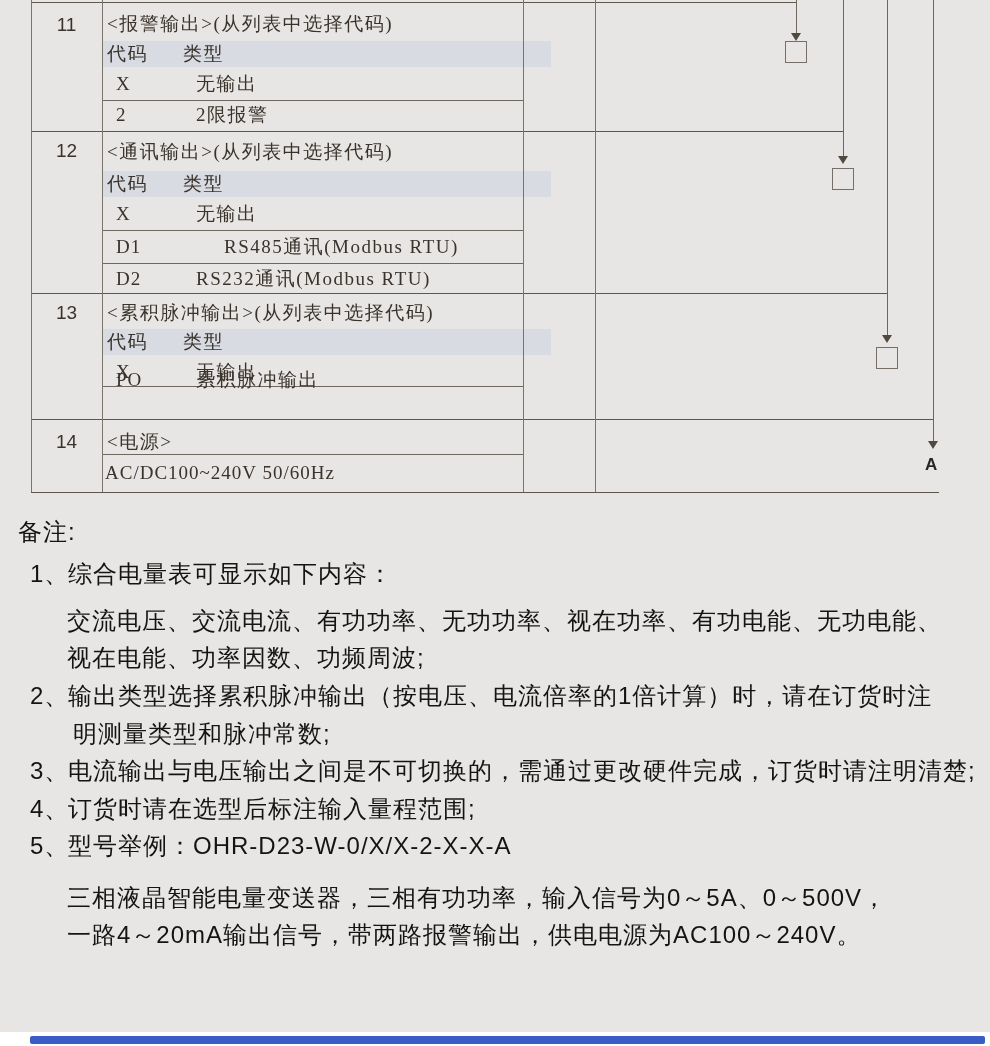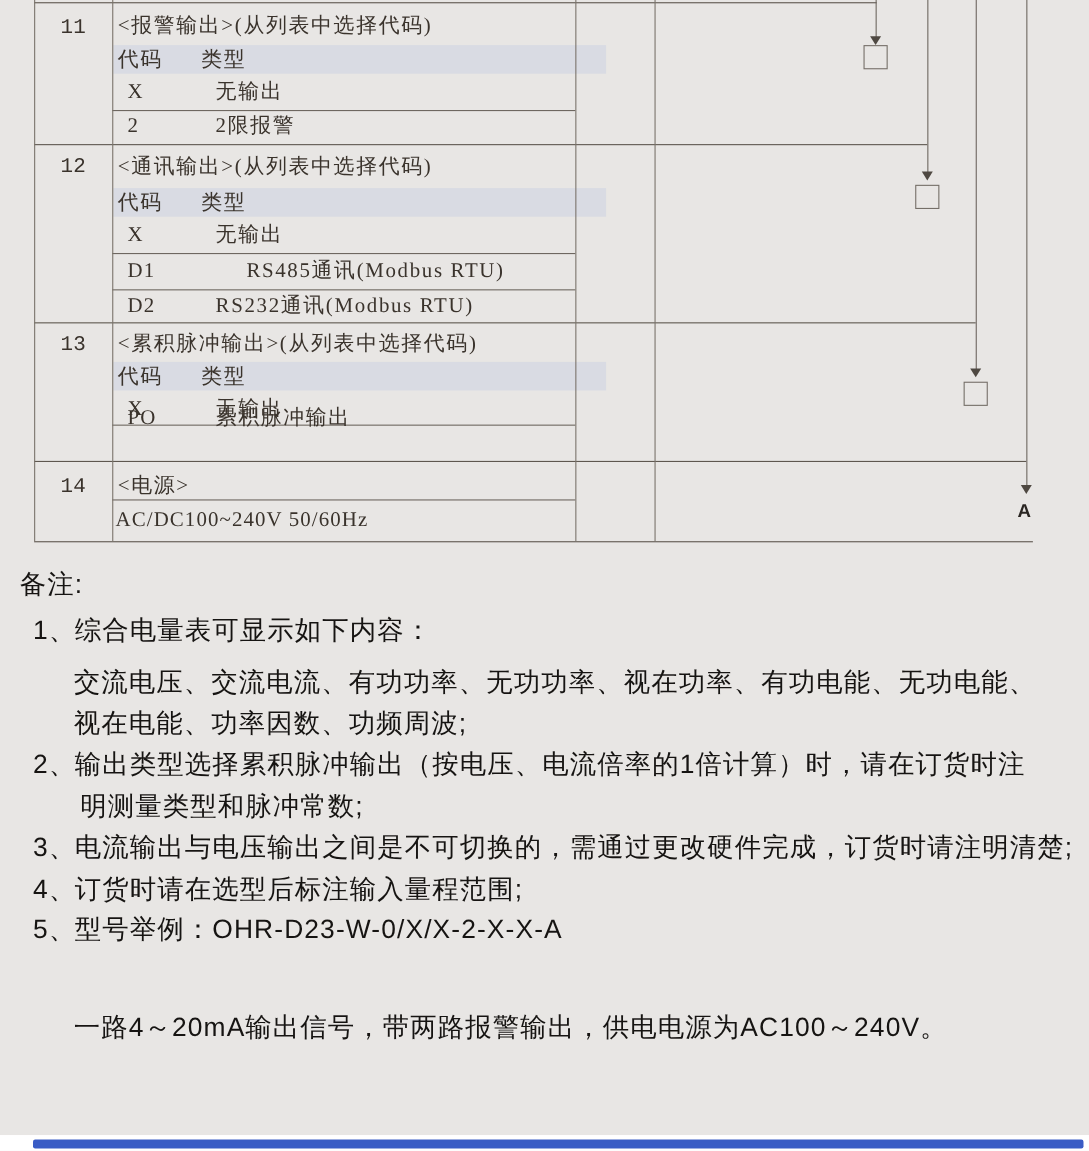--- a/index.html
+++ b/index.html
@@ -13,21 +13,21 @@
   .vc{position:absolute;width:1px;background:#6e6760;}
   .ar{position:absolute;width:0;height:0;border-left:5px solid transparent;
       border-right:5px solid transparent;border-top:8px solid #4f4942;}
   .sq{position:absolute;width:20px;height:20px;border:1px solid #756f68;background:#e8e6e4;}
   .band{position:absolute;left:103px;width:448px;background:#d9dbe3;display:flex;align-items:flex-start;
         font-family:"Liberation Serif","DejaVu Serif",serif;font-size:19px;color:#3a332c;letter-spacing:1.5px;}
   .bcode{width:76px;padding-left:4px;flex:none;}
   .cell{position:absolute;font-family:"Liberation Serif","DejaVu Serif",serif;font-size:19px;
         line-height:24px;color:#3a332c;letter-spacing:1.5px;white-space:nowrap;}
   .num{position:absolute;left:31px;width:71px;text-align:center;
-       font-family:Liberation Mono, monospace;font-size:19px;line-height:24px;color:#3a332c;}
+       font-family:Liberation Sans, sans-serif;font-size:19px;line-height:24px;color:#3a332c;}
   .opt{position:absolute;left:103px;width:420px;display:flex;
        font-family:"Liberation Serif","DejaVu Serif",serif;font-size:19px;line-height:24px;
        color:#3a332c;letter-spacing:1.5px;white-space:nowrap;}
   .ocode{width:80px;padding-left:13px;flex:none;letter-spacing:1px;}
   .exA{position:absolute;font-size:17px;font-weight:700;color:#2a2622;
        font-family:"Liberation Sans","DejaVu Sans",sans-serif;}
   
   .nh,.nl{position:absolute;font-family:Liberation Sans, sans-serif;
           font-size:24px;line-height:27px;letter-spacing:1px;color:#161412;font-weight:500;
           white-space:nowrap;}
@@ -148,17 +148,18 @@
 
   <div class="nl" style="left:30px;top:795px;">
     <span class="nno">4、</span>
     <span>订货时请在选型后标注输入量程范围;</span>
   </div>
 
   <div class="nl" style="left:30px;top:832px;">
     <span class="nno">5、</span>
     <span>型号举例：OHR-D23-W-0/X/X-2-X-X-A</span>
   </div>
+  <div class="nl" style="left:67px;top:884px;">三相液晶智能电量变送器，三相有功功率，输入信号为0～5A、0～500V，</div>
   <div class="nl" style="left:67px;top:921px;">一路4～20mA输出信号，带两路报警输出，供电电源为AC100～240V。</div>
 
   <div class="footer-white"></div>
   <div class="footer-bar"></div>
 </div>
 
 </body></html>

